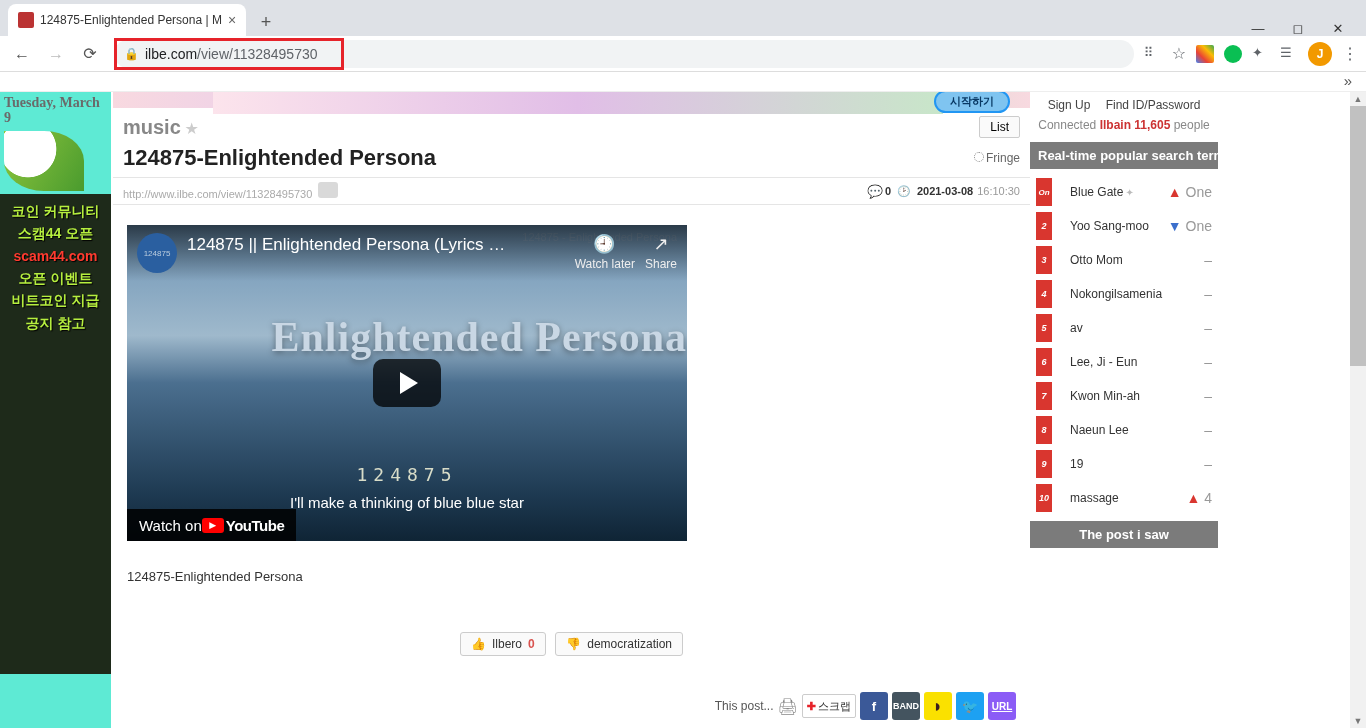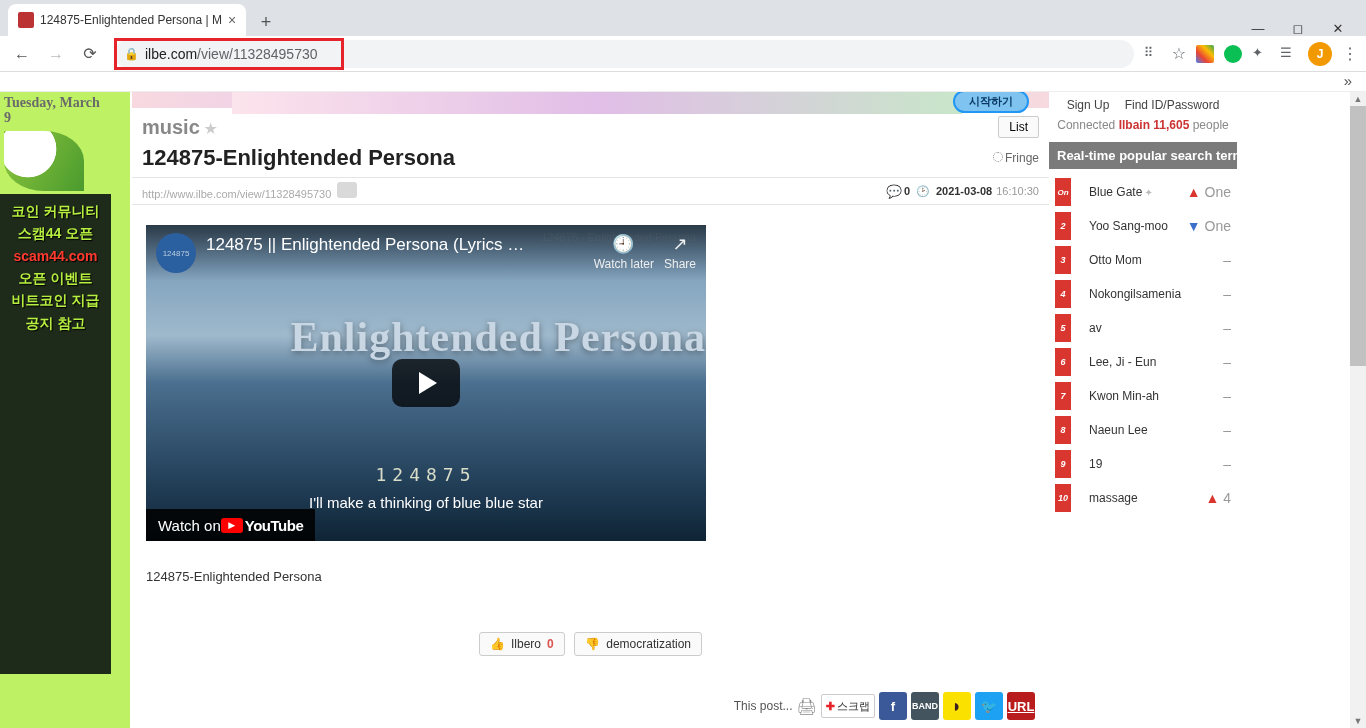--- a/index.html
+++ b/index.html
@@ -30,21 +30,21 @@
 .ext-green { background: #0abf53; border-radius: 50%; }
 .ext-puzzle { color: #5f6368; }
 .ext-read { color: #5f6368; }
 .avatar { width: 24px; height: 24px; border-radius: 50%; background: #f29900; color: #fff; display: flex; align-items: center; justify-content: center; font-size: 12px; font-weight: bold; }
 .menu-dots { color: #5f6368; font-size: 16px; }
 
 .overflow-row { height: 20px; background: #fff; border-bottom: 1px solid #eee; text-align: right; padding-right: 14px; font-size: 15px; color: #555; }
 
 
 .page { flex: 1; display: flex; background: #fff; overflow: auto; position: relative; }
-.left-col { width: 130px; background: #bef264; }
+.left-col { width: 111px; background: #5eead4; }
 .date-widget { padding: 3px 4px; }
 .date-line { font-family: 'Comic Sans MS', cursive; font-weight: bold; color: #6a6a6a; font-size: 14px; line-height: 1.1; }
 .leaf { width: 80px; height: 60px; background: radial-gradient(circle at 30% 30%, #fff, #fff 40%, transparent 41%), linear-gradient(120deg,#8fc63d,#4a9b2e); border-radius: 0 50% 0 50%; margin-top: 5px; position: relative; }
 .leaf::before { content: ''; position: absolute; left: 8px; top: 4px; width: 40px; height: 28px; background: #fff; border-radius: 50% 50% 40% 40%; }
 .left-ad { width: 111px; height: 480px; background: #1e2a1a; color: #cdf06a; font-family: 'Malgun Gothic', sans-serif; font-weight: bold; text-align: center; }
 .left-ad-frog { height: 270px; background: radial-gradient(circle at 50% 60%, #5fb04b 30%, #1a3015 80%); position: relative; padding-top: 40px; }
 .ad-word { font-size: 22px; color: #fff; text-shadow: 1px 1px 2px #000; margin: 14px 0; }
 .left-ad-bottom { padding: 6px 4px; font-size: 14px; line-height: 1.6; color: #b6ef3f; text-shadow: 1px 1px 1px #000; }
 .scam { color: #ff3b2f; }
 
@@ -98,21 +98,21 @@
 .vote-count { color: #d9534f; font-weight: bold; }
 
 .share-row { display: flex; align-items: center; justify-content: flex-end; gap: 4px; padding: 16px 14px 4px; font-size: 12px; color: #555; }
 .share-ico { width: 28px; height: 28px; border-radius: 3px; display: flex; align-items: center; justify-content: center; color: #fff; font-size: 13px; font-weight: bold; }
 .scrap { background:#fff; border:1px solid #ccc; color:#333; padding:0 4px; font-size:11px; border-radius:2px; height:24px; display:flex; align-items:center; }
 .scrap .plus { color:#e6232a; font-weight:bold; margin-right:2px; }
 .fb { background: #3b5998; }
 .band { background: #44545f; font-size: 9px; }
 .kakao { background: #fae100; color: #3b1e1e; font-size: 18px; }
 .tw { background: #1da1f2; }
-.urlb { background: #b91c1c; font-size: 13px; text-decoration: underline; }
+.urlb { background: #8b5cf6; font-size: 10px; text-decoration: underline; }
 .printer { color:#888; font-size:16px; }
 
 
 .right-col { width: 188px; padding-top: 2px; font-size: 12px; }
 .auth-links { text-align: center; padding: 4px 0 2px; color: #444; }
 .auth-links a { color: #444; text-decoration: none; margin: 0 6px; }
 .connected { text-align: center; color: #888; padding: 4px 0 10px; }
 .connected .red { color: #cc3333; font-weight: bold; }
 .panel-head { background: #7b7b7b; color: #fff; font-weight: bold; padding: 6px 8px; font-size: 13px; white-space: nowrap; overflow: hidden; }
 .search-list { padding: 6px 6px; }
@@ -331,20 +331,21 @@
             <span class="rank">9</span>
             <span class="term">19</span>
             <span class="trend">–</span>
           </div>
           <div class="search-item">
             <span class="rank">10</span>
             <span class="term">massage</span>
             <span class="trend"><span class="up">▲</span> 4</span>
           </div>
         </div>
+      <div class="panel-head" style="text-align:center">The post i saw</div>
     </div>
 
     <div class="scrollbar">
       <div class="scroll-arrow" style="top:0">▲</div>
       <div class="scroll-thumb"></div>
       <div class="scroll-arrow" style="bottom:0">▼</div>
     </div>
 
   </div>
 </div>

